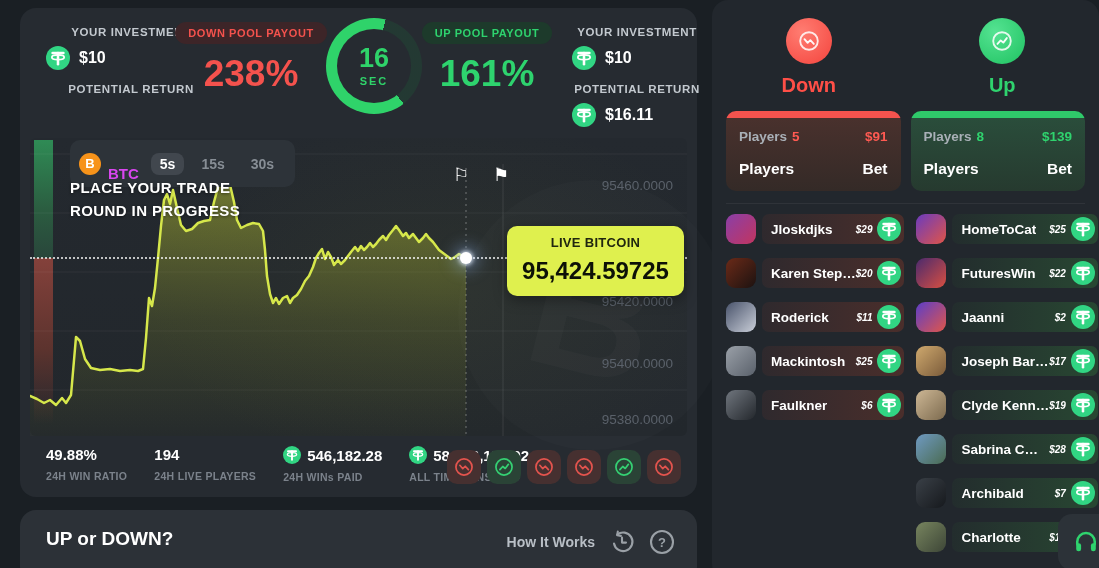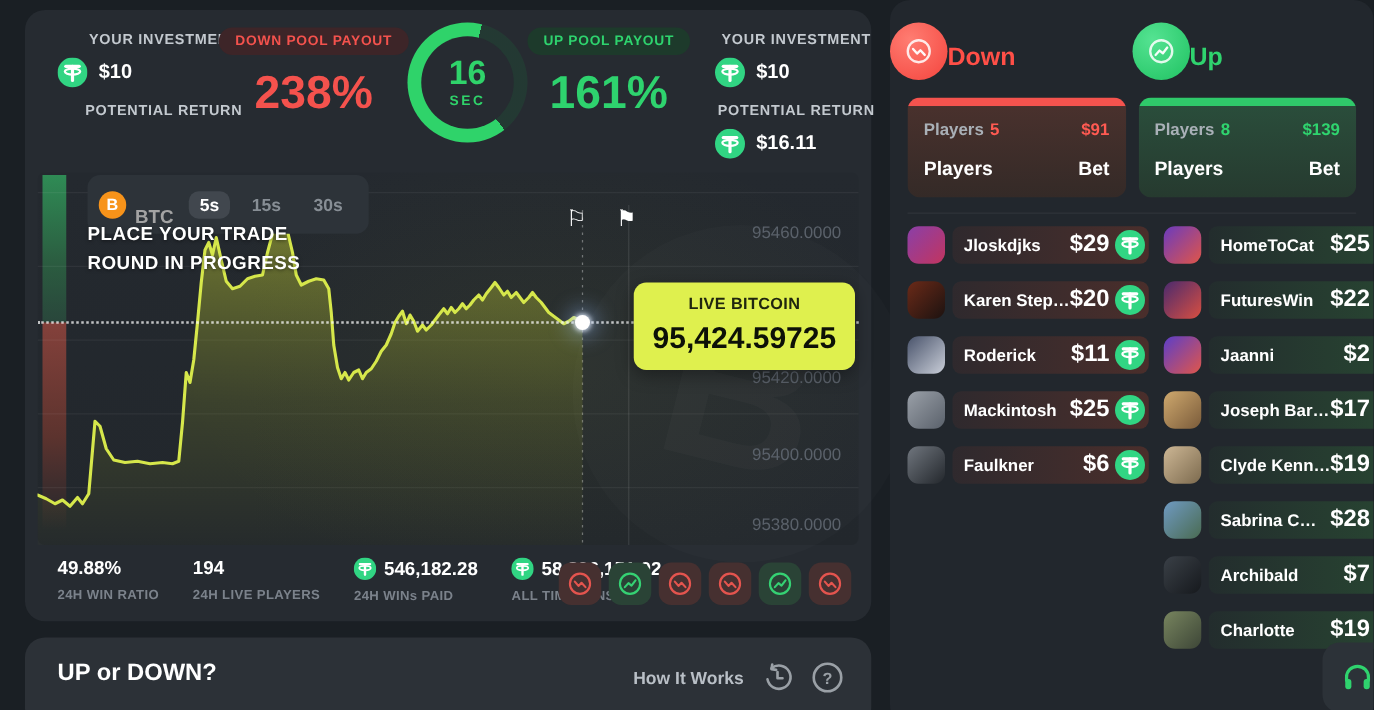--- a/index.html
+++ b/index.html
@@ -53,21 +53,21 @@
     background:#fff; box-shadow:0 0 16px 6px rgba(150,190,255,.40), 0 0 4px 1px rgba(255,255,255,.9); }
   .flag { position:absolute; top:28px; font-size:18px; color:#fff; line-height:1; }
   .flag.outline { left:423px; }
   .flag.filled { left:463px; }
   .axis-label { position:absolute; right:14px; font-size:13.5px; font-weight:500; color:#5a616a; }
 
   .sym-pill { position:absolute; left:40px; top:2px; display:flex; align-items:center; gap:12px;
     background:#2d3339; border-radius:10px; padding:5px 12px 5px 9px; }
   .btc-circ { width:22px; height:22px; border-radius:50%; background:#f7931a; color:#fff;
     font-size:13px; font-weight:800; display:flex; align-items:center; justify-content:center; }
-  .sym-name { font-size:15px; font-weight:800; color:#a3a3a3;margin-top:20px; }
+  .sym-name { font-size:15px; font-weight:800; color:#d946ef;margin-top:20px; }
   .tab { font-size:14px; font-weight:800; color:#878e95; padding:3px 9px; border-radius:8px; cursor:pointer; }
   .tab.active { background:#41474e; color:#fff; }
 
   .status-text { position:absolute; left:40px; top:38px; }
   .status-text div { font-size:15px; font-weight:800; letter-spacing:.4px; color:#fff; line-height:23px;
     text-shadow:0 1px 3px rgba(0,0,0,.5); }
 
   .live-badge { position:absolute; left:477px; top:88px; width:177px; border-radius:10px;
     background:#dff04e; text-align:center; padding:9px 8px 11px; box-shadow:0 4px 14px rgba(0,0,0,.35); }
   .live-badge .lb1 { font-size:13px; font-weight:800; color:#20260f; letter-spacing:.3px; }
@@ -92,21 +92,21 @@
     background:#2c3137; border-radius:16px; display:flex; align-items:flex-start; padding:18px 22px 0 26px; }
   .bb-title { font-size:19px; font-weight:800; color:#fff; }
   .bb-right { margin-left:auto; display:flex; align-items:center; gap:13px; }
   .bb-link { font-size:14px; font-weight:700; color:#b9bfc6; cursor:pointer; }
   .bb-icon { width:27px; height:27px; display:flex; align-items:center; justify-content:center; cursor:pointer; }
 
   
   .side-panel { position:absolute; left:712px; top:0; width:387px; height:580px;
     background:#22272d; border-radius:16px; overflow:hidden; }
   .side-heads { display:flex; padding-top:18px; }
-  .side-head { flex:1; display:flex; flex-direction:row; align-items:center; cursor:pointer; }
+  .side-head { flex:1; display:flex; flex-direction:column; align-items:center; cursor:pointer; }
   .dir-circle { width:46px; height:46px; border-radius:50%; display:flex; align-items:center; justify-content:center; }
   .dir-circle.down { background:radial-gradient(circle at 35% 30%, #ff7d72, #f4443d); }
   .dir-circle.up { background:radial-gradient(circle at 35% 30%, #55e392, #1fc261); }
   .dir-label { margin-top:10px; font-size:20px; font-weight:800; }
   .dir-label.down { color:#ff4f47; }
   .dir-label.up { color:#2fd36e; }
 
   .cards { display:flex; gap:10px; padding:14px 14px 0; }
   .pool-card { flex:1; border-radius:10px; overflow:hidden; cursor:pointer; }
   .pool-card .bar { height:7px; }
@@ -125,21 +125,21 @@
 
   .side-divider { margin:12px 14px 10px; border-top:1px solid rgba(255,255,255,.06); }
   .lists { display:flex; gap:12px; padding:0 14px; }
   .plist { flex:1; }
   .prow { display:flex; align-items:center; margin-bottom:14px; height:30px; }
   .avatar { width:30px; height:30px; border-radius:9px; flex:0 0 30px; }
   .pill { flex:1; margin-left:6px; height:30px; border-radius:7px; display:flex; align-items:center; padding-left:9px; }
   .pill.down { background:linear-gradient(90deg, rgba(85,48,46,.25), #4a2e2b); }
   .pill.up { background:linear-gradient(90deg, rgba(38,62,46,.25), #284732); }
   .pname { font-size:13.5px; font-weight:800; color:#fff; white-space:nowrap; overflow:hidden; max-width:92px; }
-  .pamt { margin-left:auto; font-size:19px; font-weight:800; color:#fff; padding-right:5px; white-space:nowrap; }
+  .pamt { margin-left:auto; font-size:10px; font-weight:800; color:#fff; padding-right:5px; white-space:nowrap;font-style:italic; }
   .pill .coin { width:24px; height:24px; margin-right:3px; flex:0 0 24px; }
 
   .support-btn { position:absolute; left:346px; top:514px; width:56px; height:56px; border-radius:14px;
     background:#2c3238; display:flex; align-items:center; justify-content:center; cursor:pointer; }
 </style>
 </head>
 <body>
 
 <div class="stage">
 

